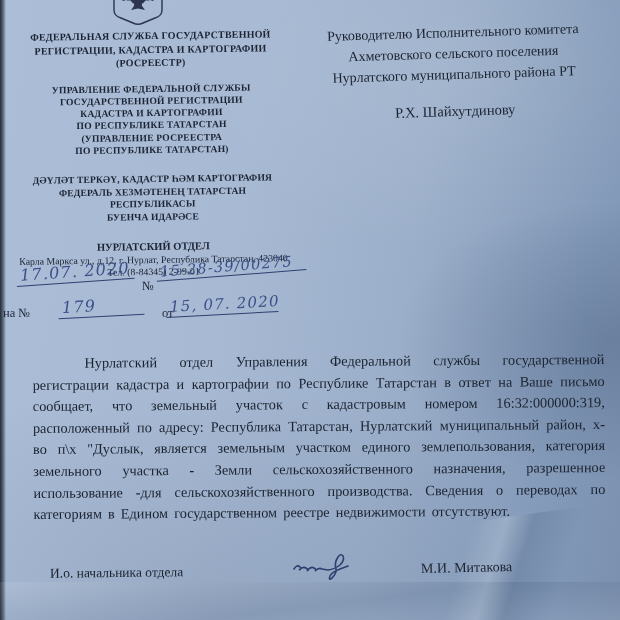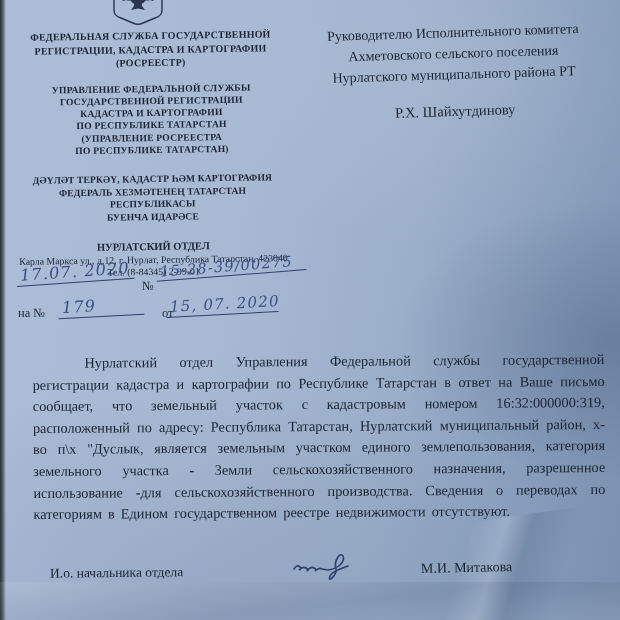--- a/index.html
+++ b/index.html
@@ -57,21 +57,21 @@
   
   .ref-label { position: absolute; font-size: 12.5px; color: #222a3a; }
   .hw {
     font-family: "DejaVu Serif", serif; font-style: italic;
     color: #3b4f88; letter-spacing: 1.2px; white-space: nowrap;
   }
   .ref-field { position: absolute; border-bottom: 1.6px solid #2f4070; padding: 0 2px 1px 4px; }
   .f-date   { left: 16px;  top: 262px; width: 118px; font-size: 16px; transform: rotate(-4deg);  }
   .f-number { left: 156px; top: 258px; width: 150px; font-size: 14.5px; transform: rotate(-4.5deg); }
   .l-no     { left: 142px; top: 279px; }
-  .l-na     { left: 18px;  top: 306px; }
+  .l-na     { left: 3px;  top: 306px; }
   .f-in     { left: 58px;  top: 296px; width: 86px;  font-size: 16px; transform: rotate(-3deg); }
   .l-ot     { left: 162px; top: 306px; }
   .f-indate { left: 166px; top: 295px; width: 112px; font-size: 15px; transform: rotate(-3deg); }
 
   
   .body-text {
     position: absolute; left: 33px; top: 351px; width: 572px;
     font-size: 14.3px; line-height: 21.6px; text-align: justify; text-indent: 52px;
     word-spacing: 2.5px; color: #1b2330; transform: rotate(-0.4deg);
   }

